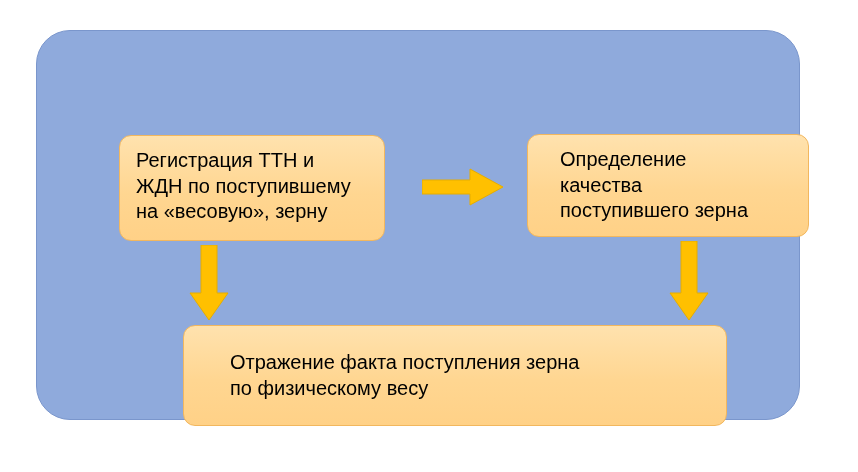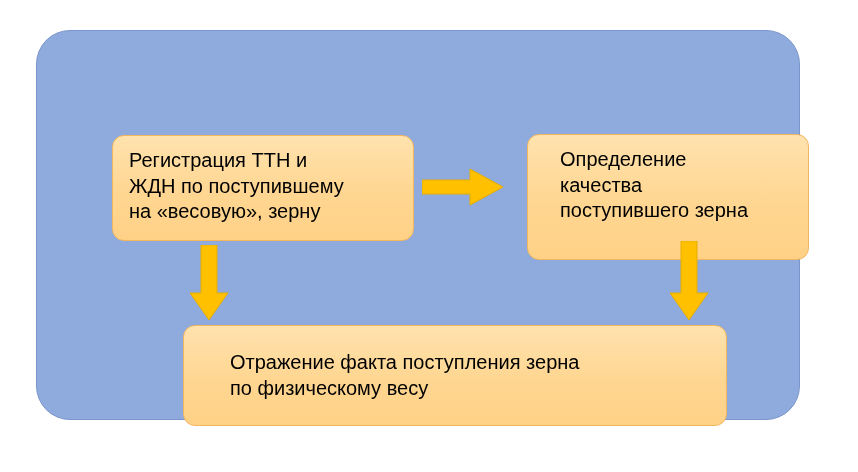--- a/index.html
+++ b/index.html
@@ -37,32 +37,32 @@
     line-height: 1.28;
     white-space: pre-line;
     display: flex;
     align-items: center;
   }
   .process-box .box-text {
     padding: 10px 16px;
     white-space: pre-line;
   }
   #box1 {
-    left: 75px;
+    left: 82px;
     top: 104px;
-    width: 302px;
+    width: 266px;
     height: 106px;
     align-items: flex-start;
   }
   #box1 .box-text { padding-top: 12px; }
   #box2 {
     left: 490px;
     top: 103px;
     width: 282px;
-    height: 126px;
+    height: 103px;
     align-items: flex-start;
   }
   #box2 .box-text { padding-top: 12px; padding-left: 32px; }
   #box3 {
     left: 146px;
     top: 294px;
     width: 544px;
     height: 101px;
   }
   #box3 .box-text { padding-left: 46px; }

